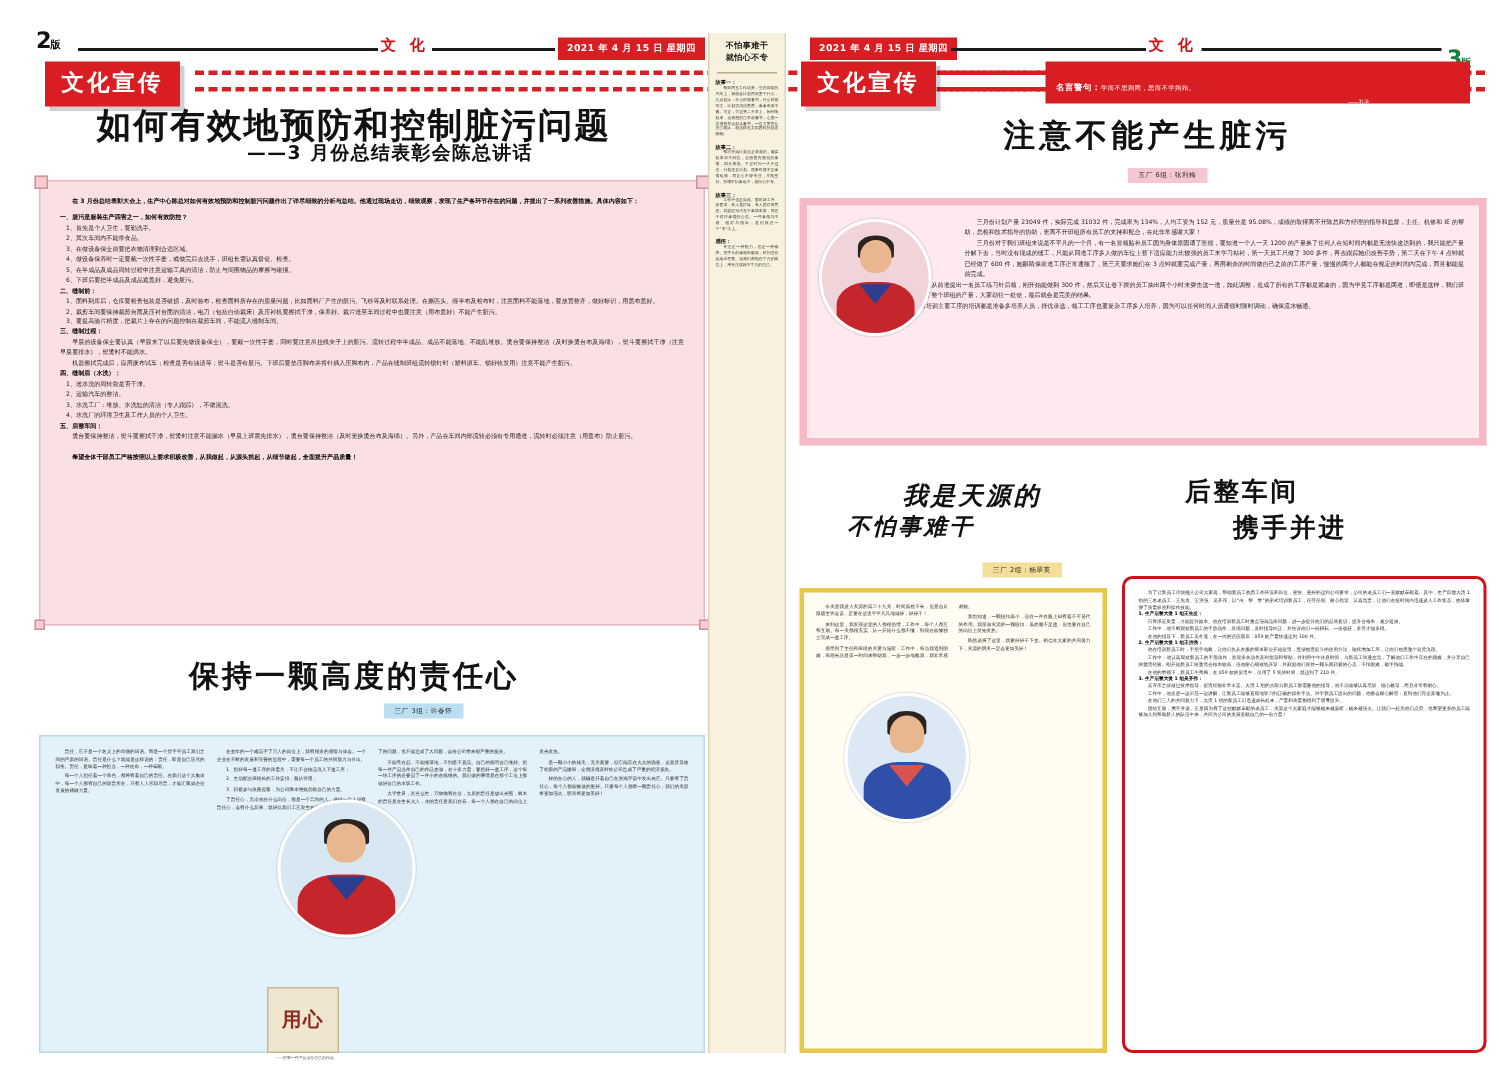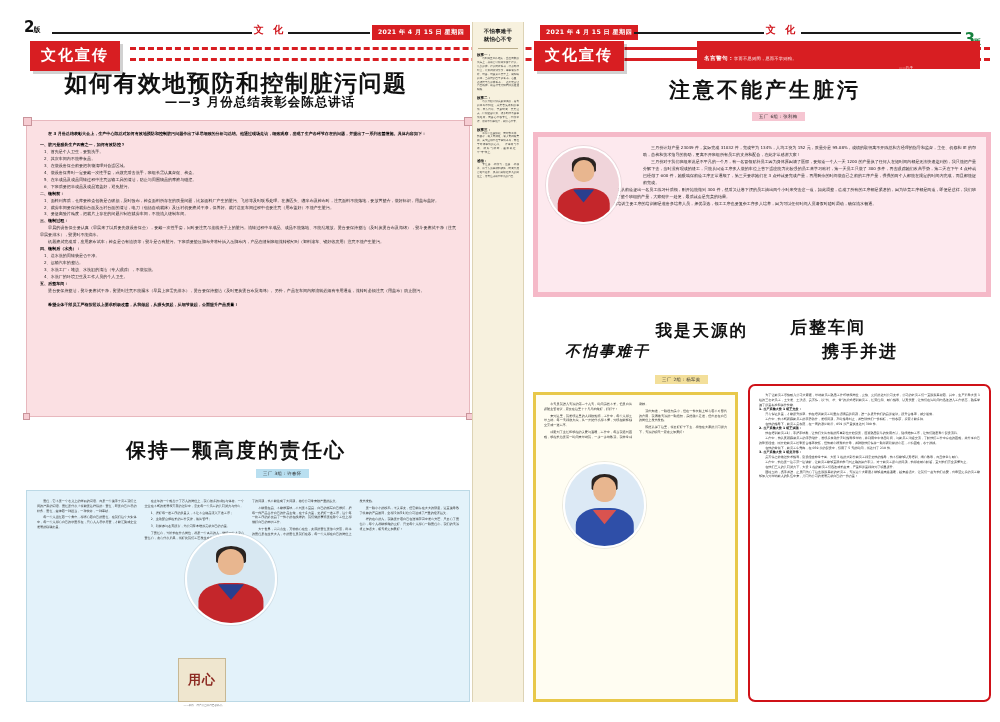--- a/index.html
+++ b/index.html
@@ -170,22 +170,22 @@
 
   .rp-pinkbox {
     position:absolute; left:533px; top:132px; width:458px; height:165px;
     background:#fde9ee; border:5px solid #f5b9c8; padding:8px 10px 8px 10px;
   }
   .rp-photo { left:546px; top:146px; width:75px; height:78px; z-index:3; }
   .rp-pinkbox .txtwrap { position:relative; }
 
   
   .rp-title2a {
-    position:absolute; left:548px; top:320px; width:200px; text-align:right;
-    font-size:16.5px; font-weight:bold; color:#111; letter-spacing:2px;
+    position:absolute; left:548px; top:320px; width:200px; text-align:center;
+    font-size:16.5px; font-weight:bold; color:#111; letter-spacing:2px;font-style:italic;
   }
   .rp-title2b {
     position:absolute; left:565px; top:342px; width:210px; text-align:left;
     font-size:15px; font-weight:bold; color:#111; letter-spacing:2px;
     font-family:"DejaVu Serif","Liberation Serif",serif; font-style:italic;
   }
   .rp-byline2 { left:655px; top:375px; }
 
   .rp-title3a {
     position:absolute; left:790px; top:316px; width:200px;

